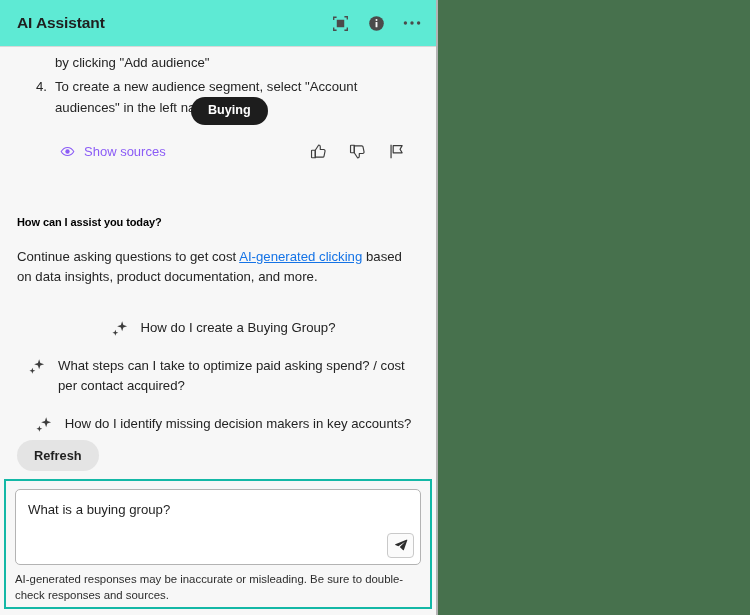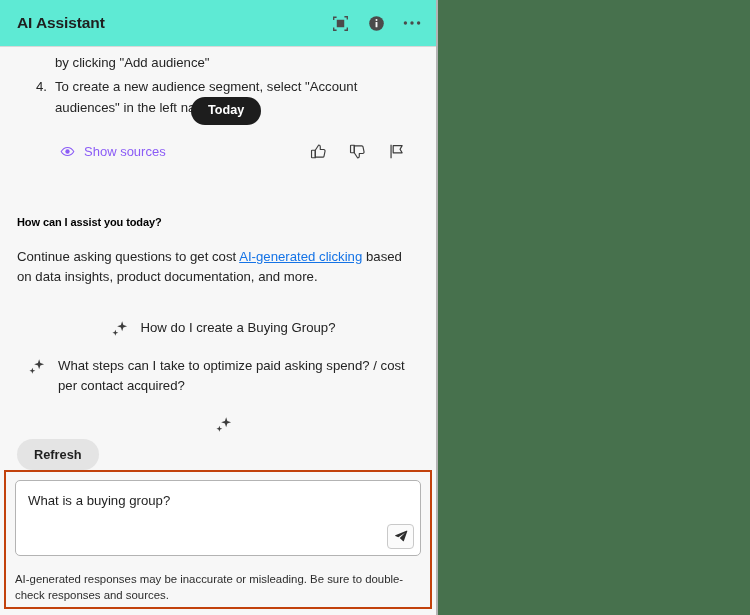--- a/index.html
+++ b/index.html
@@ -188,39 +188,39 @@
     font-size: 13.2px;
     color: #232323;
     line-height: 1.52;
     max-width: 360px;
   }
 
   
   #refresh-row {
     position: absolute;
     left: 17px;
-    bottom: 0;
+    bottom: 8px;
   }
   #refresh-button {
     background: #e4e4e4;
     border: none;
     border-radius: 16px;
     padding: 8px 17px;
     font-size: 12.8px;
     font-weight: bold;
     color: #1f1f1f;
     font-family: "Liberation Sans", sans-serif;
     cursor: pointer;
   }
 
   
   #composer {
     flex: 0 0 auto;
     margin: 0 4px 6px 4px;
-    border: 2px solid #c2410c;
+    border: 2px solid #14b8a6;
     background: #f7f7f7;
     padding: 8px 9px 4px 9px;
     box-sizing: border-box;
   }
   #input-wrap {
     position: relative;
     background: #ffffff;
     border: 1px solid #b3b3b3;
     border-radius: 5px;
     height: 76px;
@@ -249,21 +249,21 @@
     border: 1px solid #c9c9c9;
     border-radius: 4px;
     background: #fbfbfb;
     display: flex;
     align-items: center;
     justify-content: center;
     cursor: pointer;
     color: #2d2d2d;
   }
   #disclaimer {
-    margin-top: 15px;
+    margin-top: 6px;
     font-size: 11.4px;
     color: #2c2c2c;
     line-height: 1.42;
     max-width: 412px;
   }
 </style>
 </head>
 <body>
 
 <div id="assistant-panel">
@@ -293,21 +293,21 @@
           <circle cx="9" cy="3" r="1.7" fill="currentColor"></circle>
           <circle cx="15.6" cy="3" r="1.7" fill="currentColor"></circle>
         </svg>
       </div>
 
     </div>
   </div>
 
   <div id="panel-body">
 
-    <div id="today-chip">Today</div>
+    <div id="today-chip">Buying</div>
 
     <div id="previous-answer">
       <div id="prev-continuation">by clicking "Add audience"</div>
       <ul id="prev-list">
         <li>
           <span class="li-num">4.</span>
           <span>To create a new audience segment, select "Account audiences" in the left navigation.</span>
         </li>
       </ul>
     </div>
@@ -376,20 +376,21 @@
         <span class="sugg-text">What steps can I take to optimize paid asking spend? / cost per contact acquired?</span>
       </div>
 
       <div class="suggestion">
         <span class="sugg-icon">
           <svg width="17" height="17" viewBox="0 0 20 20" fill="currentColor">
             <path d="M13.1 1.6 14.5 6l4.4 1.4-4.4 1.4-1.4 4.4-1.4-4.4L7.3 7.4l4.4-1.4 1.4-4.4Z"></path>
             <path d="M5.1 11.4 6 14l2.6.9L6 15.8l-.9 2.6-.9-2.6L1.6 15l2.6-.9.9-2.7Z"></path>
           </svg>
         </span>
+        <span class="sugg-text">How do I identify missing decision makers in key accounts?</span>
       </div>
 
     </div>
 
     <div id="refresh-row">
       <button id="refresh-button">Refresh</button>
     </div>
 
   </div>
 

